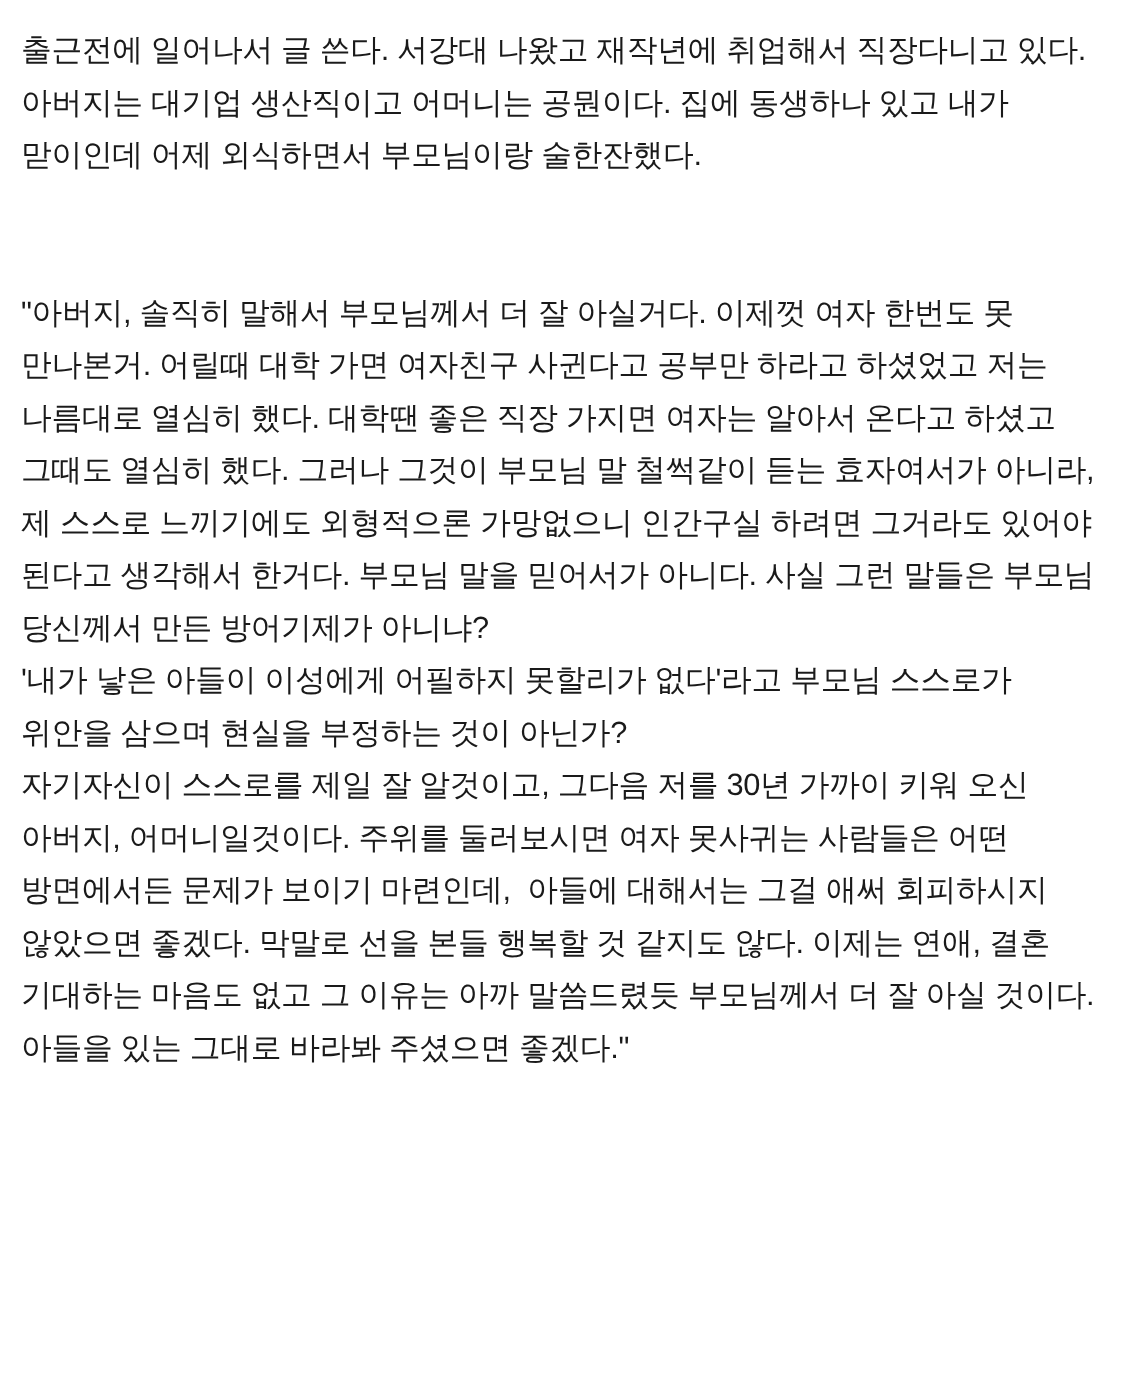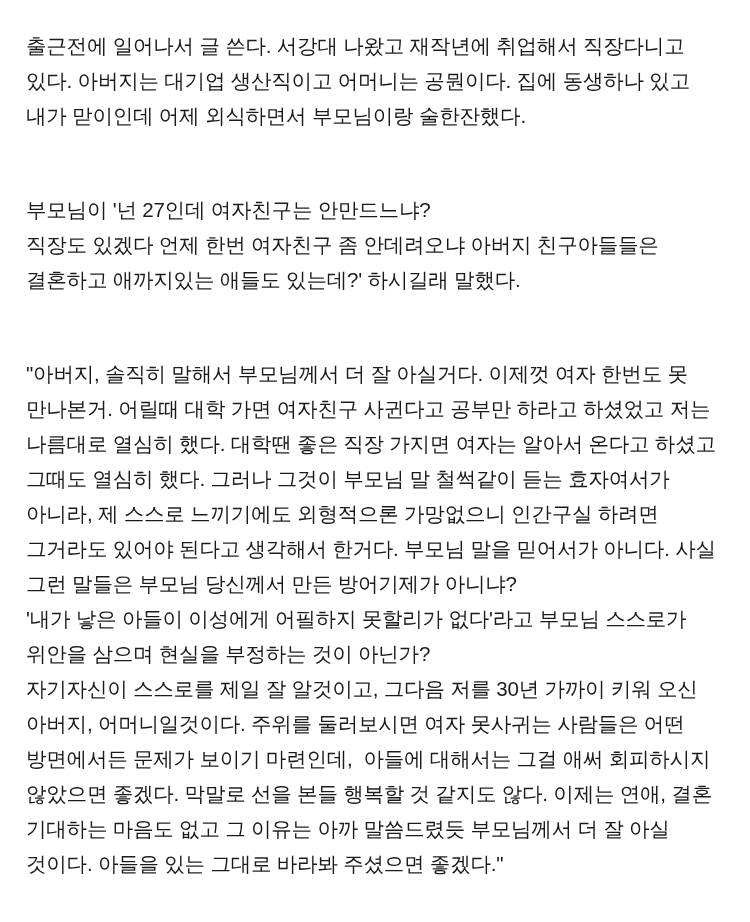--- a/index.html
+++ b/index.html
@@ -20,34 +20,32 @@
     padding: 16px 14px 10px 14px;
     background: #ffffff;
   }
   .para {
     font-size: 20.5px;
     line-height: 35px;
     color: #1a1a1a;
     letter-spacing: -0.2px;
     word-break: keep-all;
     white-space: pre-wrap;
-    margin: 12px;
+    margin: 0;
   }
   .spacer-lg {
     height: 35px;
   }
   .spacer-md {
     height: 35px;
   }
 </style>
 </head>
 <body>
 
 <div class="page">
   <p class="para">출근전에 일어나서 글 쓴다. 서강대 나왔고 재작년에 취업해서 직장다니고 있다. 아버지는 대기업 생산직이고 어머니는 공뭔이다. 집에 동생하나 있고 내가 맏이인데 어제 외식하면서 부모님이랑 술한잔했다.</p>
   <div class="spacer-lg"></div>
-  <p class="para">부모님이 '넌 27인데 여자친구는 안만드느냐?
-직장도 있겠다 언제 한번 여자친구 좀 안데려오냐 아버지 친구아들들은 결혼하고 애까지있는 애들도 있는데?' 하시길래 말했다.</p>
   <div class="spacer-md"></div>
   <p class="para">"아버지, 솔직히 말해서 부모님께서 더 잘 아실거다. 이제껏 여자 한번도 못 만나본거. 어릴때 대학 가면 여자친구 사귄다고 공부만 하라고 하셨었고 저는 나름대로 열심히 했다. 대학땐 좋은 직장 가지면 여자는 알아서 온다고 하셨고 그때도 열심히 했다. 그러나 그것이 부모님 말 철썩같이 듣는 효자여서가 아니라, 제 스스로 느끼기에도 외형적으론 가망없으니 인간구실 하려면 그거라도 있어야 된다고 생각해서 한거다. 부모님 말을 믿어서가 아니다. 사실 그런 말들은 부모님 당신께서 만든 방어기제가 아니냐?
 '내가 낳은 아들이 이성에게 어필하지 못할리가 없다'라고 부모님 스스로가 위안을 삼으며 현실을 부정하는 것이 아닌가?
 자기자신이 스스로를 제일 잘 알것이고, 그다음 저를 30년 가까이 키워 오신 아버지, 어머니일것이다. 주위를 둘러보시면 여자 못사귀는 사람들은 어떤 방면에서든 문제가 보이기 마련인데,  아들에 대해서는 그걸 애써 회피하시지 않았으면 좋겠다. 막말로 선을 본들 행복할 것 같지도 않다. 이제는 연애, 결혼 기대하는 마음도 없고 그 이유는 아까 말씀드렸듯 부모님께서 더 잘 아실 것이다. 아들을 있는 그대로 바라봐 주셨으면 좋겠다."</p>
 </div>
 
 </body></html>

